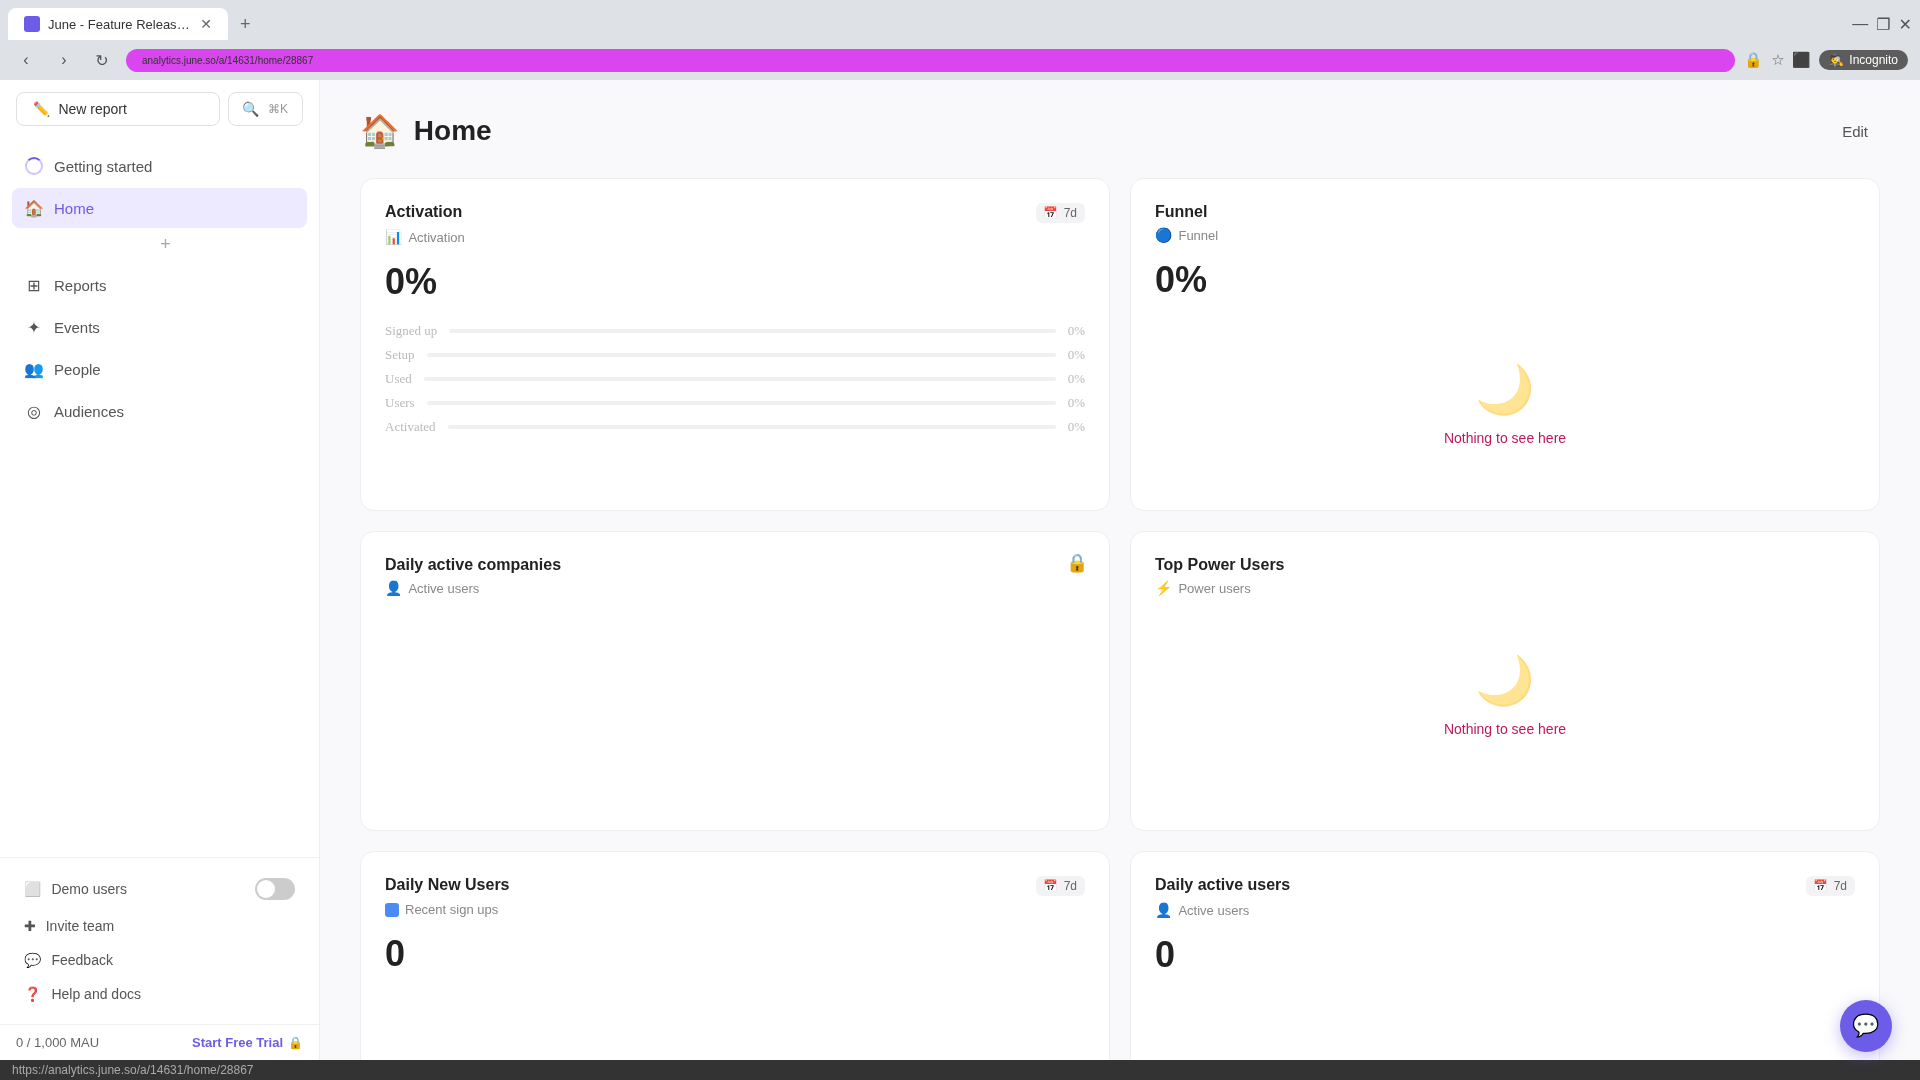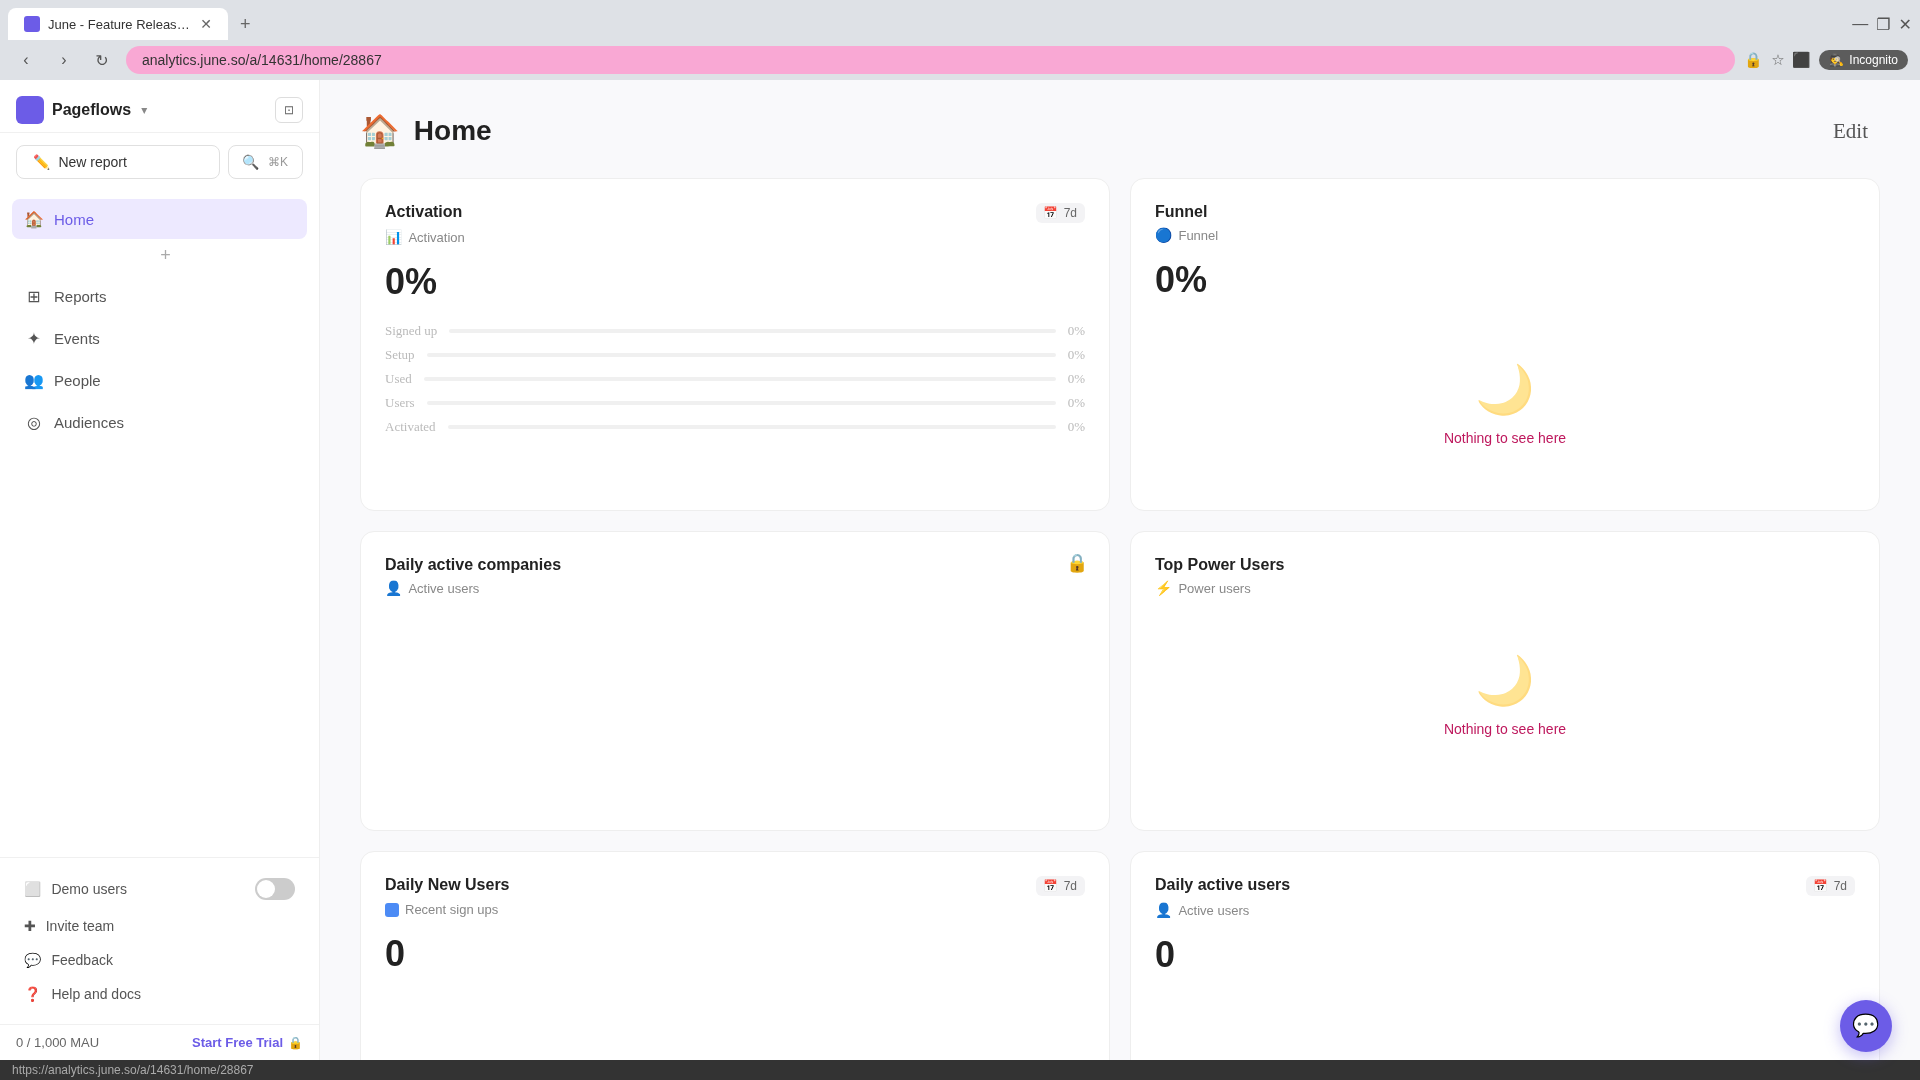--- a/index.html
+++ b/index.html
@@ -11,21 +11,21 @@
     .tab { display: flex; align-items: center; gap: 8px; padding: 8px 16px; background: #fff; border-radius: 8px 8px 0 0; font-size: 13px; color: #333; max-width: 220px; }
     .tab-favicon { width: 16px; height: 16px; background: #6c5ce7; border-radius: 3px; flex-shrink: 0; }
     .tab-title { white-space: nowrap; overflow: hidden; text-overflow: ellipsis; flex: 1; }
     .tab-close { color: #666; font-size: 14px; cursor: pointer; }
     .tab-new { background: none; border: none; font-size: 18px; color: #666; cursor: pointer; padding: 4px 8px; }
     .tab-controls { margin-left: auto; display: flex; gap: 8px; align-items: center; }
     .tab-ctrl-btn { background: none; border: none; font-size: 16px; color: #555; cursor: pointer; }
 
     .address-bar { display: flex; align-items: center; padding: 6px 12px; gap: 10px; background: #dee1e6; }
     .nav-btn { background: none; border: none; font-size: 16px; color: #555; cursor: pointer; width: 28px; height: 28px; display: flex; align-items: center; justify-content: center; border-radius: 50%; }
-    .address-input { flex: 1; background: #f9a8d4; border: none; border-radius: 20px; padding: 6px 16px; font-size: 14px; color: #333; outline: none; }
+    .address-input { flex: 1; background: #d946ef; border: none; border-radius: 20px; padding: 6px 16px; font-size: 10px; color: #333; outline: none; }
     .address-icons { display: flex; gap: 8px; align-items: center; }
     .addr-icon { color: #666; font-size: 15px; cursor: pointer; }
     .incognito-badge { background: #5c5c5c; color: #fff; font-size: 12px; padding: 3px 10px; border-radius: 12px; display: flex; align-items: center; gap: 5px; }
 
     
     .app { display: flex; flex: 1; overflow: hidden; }
 
     
     .sidebar { width: 320px; background: #fff; border-right: 1px solid #eee; display: flex; flex-direction: column; flex-shrink: 0; padding: 0 0 0 0; }
     .sidebar-header { padding: 16px 16px 8px; display: flex; align-items: center; justify-content: space-between; border-bottom: 1px solid #f0f0f0; }
@@ -56,21 +56,21 @@
     .mau-bar { display: flex; align-items: center; gap: 12px; padding: 10px 16px; border-top: 1px solid #f0f0f0; font-size: 13px; color: #666; }
     .start-trial-btn { display: flex; align-items: center; gap: 5px; color: #6c5ce7; font-weight: 600; font-size: 13px; cursor: pointer; margin-left: auto; }
     .lock-icon-small { font-size: 12px; }
 
     
     .main { flex: 1; overflow-y: auto; padding: 32px 40px; background: #f9f9fb; }
     .page-header { display: flex; align-items: center; justify-content: space-between; margin-bottom: 28px; }
     .page-title-area { display: flex; align-items: center; gap: 14px; }
     .page-icon { font-size: 32px; }
     .page-title { font-size: 28px; font-weight: 600; color: #222; }
-    .edit-btn { background: none; border: none; color: #555; font-size: 21px; cursor: pointer; padding: 6px 12px; border-radius: 6px; font-family: Liberation Serif, serif; }
+    .edit-btn { background: none; border: none; color: #555; font-size: 15px; cursor: pointer; padding: 6px 12px; border-radius: 6px; }
 
     
     .cards-grid { display: grid; grid-template-columns: repeat(2, 1fr); gap: 20px; }
     .card { background: #fff; border-radius: 14px; padding: 24px; border: 1px solid #eee; min-height: 300px; position: relative; }
     .card-header { display: flex; align-items: flex-start; justify-content: space-between; margin-bottom: 6px; }
     .card-title { font-size: 16px; font-weight: 600; color: #222; }
     .card-badge { display: flex; align-items: center; gap: 5px; background: #f3f3f5; border-radius: 6px; padding: 3px 8px; font-size: 12px; color: #666; }
     .card-subtitle { display: flex; align-items: center; gap: 6px; font-size: 13px; color: #888; margin-bottom: 16px; }
     .card-subtitle-emoji { font-size: 14px; }
     .card-value { font-size: 36px; font-weight: 700; color: #222; margin-bottom: 20px; }
@@ -125,41 +125,39 @@
         <span>🕵</span>
         <span>Incognito</span>
       </div>
     </div>
   </div>
 </div>
 
 <div class="app">
 
   <div class="sidebar">
-    <div class="sidebar-header">
-      <div class="brand">
-        <div class="brand-logo"></div>
-        <span class="brand-name">Pageflows</span>
-        <span class="brand-chevron">▾</span>
-      </div>
-      <button class="sidebar-icon-btn">⊡</button>
-    </div>
 
     <div class="sidebar-actions">
       <button class="btn-new-report">
         <span>✏️</span>
         <span>New report</span>
       </button>
       <button class="btn-search">
         <span>🔍</span>
         <span class="shortcut-key">⌘K</span>
       </button>
     </div>
 
     <div class="sidebar-nav">
+      <div class="nav-item">
+        <div class="nav-icon">
+          <div class="spinner-icon"></div>
+        </div>
+        <span class="nav-item-label">Getting started</span>
+      </div>
 
       <div class="nav-item active">
         <div class="nav-icon">🏠</div>
         <span class="nav-item-label">Home</span>
       </div>
 
       <div class="nav-add">+</div>
 
       <div class="nav-item">
         <div class="nav-icon">⊞</div>

